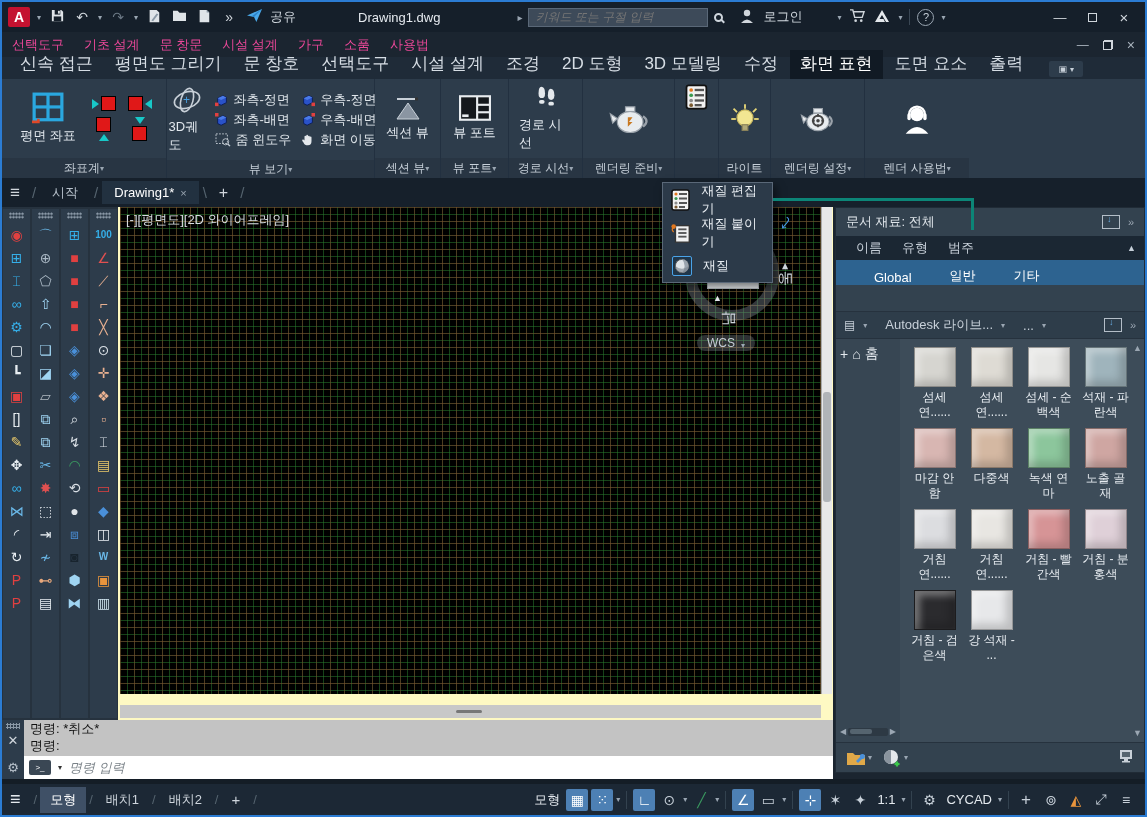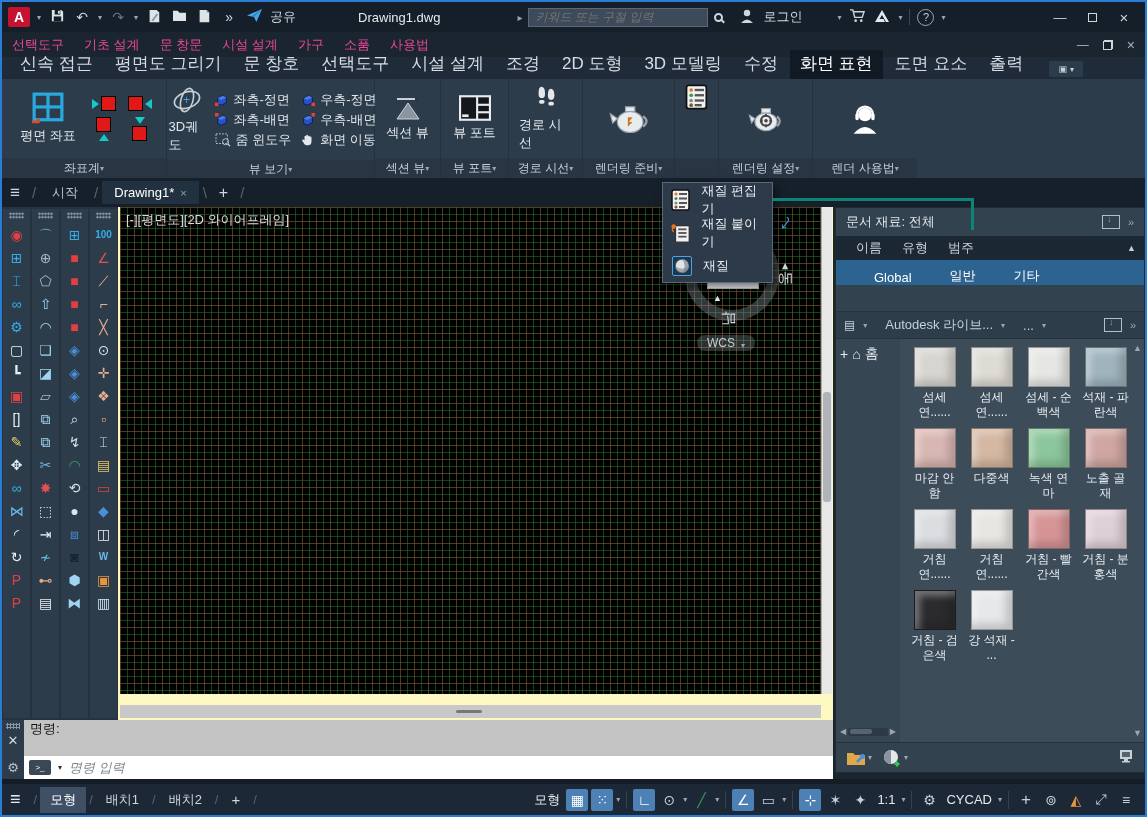--- a/index.html
+++ b/index.html
@@ -493,20 +493,40 @@
               <circle cx="7" cy="15" r="1.6" fill="#8a8a8a"></circle>
               <rect x="10" y="14" width="8" height="2" fill="#555"></rect>
               <circle cx="7" cy="19" r="1.6" fill="#7a5a30"></circle>
               <rect x="10" y="18" width="6" height="2" fill="#555"></rect>
             </svg>
         </span>
       </div>
       <div class="rp-label"></div>
     </div>
 
+    <div class="rpanel" style="width:52px">
+      <div class="rp-body">
+        <span class="iconbtn">
+          <svg viewBox="0 0 28 28" width="32" height="32">
+              <g stroke="#e8d878" stroke-width="1.6">
+                <line x1="14" y1="1" x2="14" y2="5"></line>
+                <line x1="4" y1="5" x2="7" y2="8"></line>
+                <line x1="24" y1="5" x2="21" y2="8"></line>
+                <line x1="2" y1="14" x2="6" y2="14"></line>
+                <line x1="26" y1="14" x2="22" y2="14"></line>
+              </g>
+              <circle cx="14" cy="13" r="7" fill="#f2e692" stroke="#c8b860"></circle>
+              <rect x="11.5" y="19" width="5" height="5" fill="#b0a878" stroke="#8a825a"></rect>
+            </svg>
+        </span>
+      </div>
+      <div class="rp-label">
+          <span>라이트</span>
+        </div>
+    </div>
 
     <div class="rpanel" style="width:94px">
       <div class="rp-body">
         <span class="iconbtn">
           <svg viewBox="0 0 36 28" width="40" height="31">
               <ellipse cx="18" cy="17" rx="10" ry="8" fill="#e8ecef" stroke="#9aa2aa"></ellipse>
               <rect x="14" y="5" width="8" height="4" fill="#e8ecef" stroke="#9aa2aa"></rect>
               <path d="M8 14 L3 11 L5 18 Z" fill="#e8ecef" stroke="#9aa2aa"></path>
               <path d="M28 12q5 4 0 9" fill="none" stroke="#9aa2aa" stroke-width="2"></path>
               <circle cx="18" cy="16" r="4.5" fill="none" stroke="#444" stroke-width="2"></circle>
@@ -672,20 +692,21 @@
       </div>
 
       <div class="cmdarea">
         <div class="cmd-rail">
           <span class="cmd-grip"></span>
           <span class="cmd-x">✕</span>
           <span class="cmd-wrench">⚙</span>
         </div>
         <div class="cmd-right">
           <div class="cmd-hist">
+            <div>명령: *취소*</div>
             <div>명령:</div>
           </div>
           <div class="cmd-input">
             <span class="cmd-chip">&gt;_</span>
             <span class="cmd-chip-caret">▾</span>
             <span class="cmd-ph">명령 입력</span>
           </div>
         </div>
       </div>
     </div>

